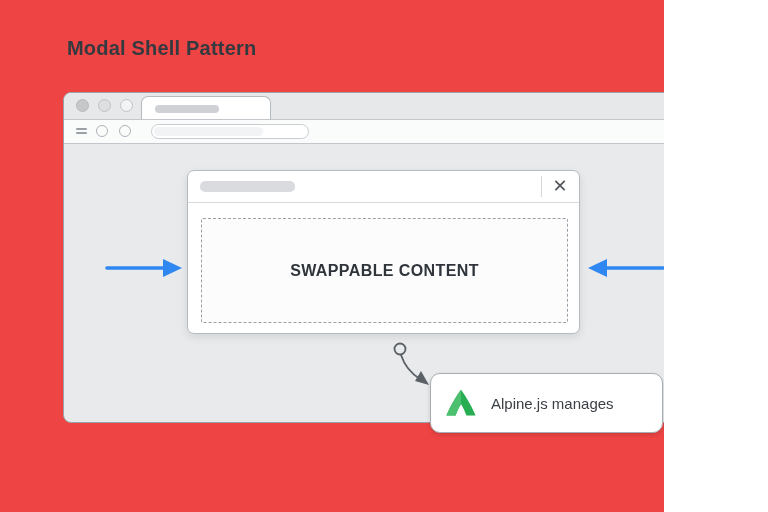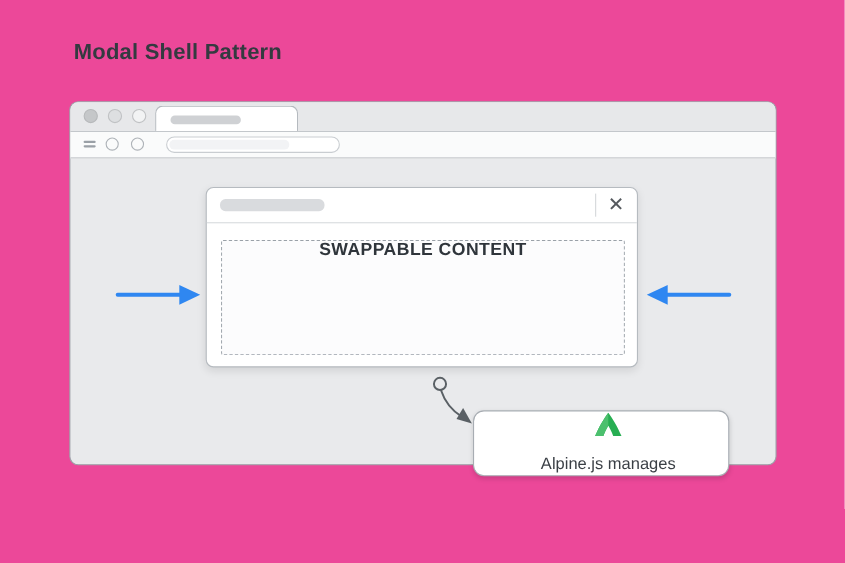--- a/index.html
+++ b/index.html
@@ -1,16 +1,16 @@
 <!DOCTYPE html>
 <html style="--accent-blue: #2f87f1; --alpine-green-dark: #27ae52; --alpine-green-light: #4cc06e; --connector-gray: #5a6065;"><head>
 <meta charset="utf-8">
 <style>
   html,body{margin:0;padding:0;background:#ffffff;}
-  .canvas{position:relative;width:768px;height:512px;background:#ec4899;overflow:hidden;
+  .canvas{position:relative;width:664px;height:512px;background:#ef4444;overflow:hidden;
           font-family:"Liberation Sans", sans-serif;}
 
   
   .page-title{position:absolute;left:67px;top:37px;font-size:20px;font-weight:700;
               color:#343a40;letter-spacing:.2px;}
 
   
   .browser{position:absolute;left:63px;top:92px;width:643px;height:331px;
            border:1.5px solid #9ba1a8;border-radius:8px;background:#e9eaec;
            box-sizing:border-box;overflow:visible;}
@@ -40,31 +40,31 @@
          border:1.5px solid #b6bbc0;border-radius:7px;box-sizing:border-box;
          box-shadow:0 3px 8px rgba(0,0,0,.10);z-index:3;}
   .modal-head{position:relative;height:31px;border-bottom:1px solid #d8dbde;}
   .modal-title-pill{position:absolute;left:12px;top:10px;width:95px;height:11px;border-radius:5px;background:#d9dbde;}
   .head-divider{position:absolute;right:37px;top:5px;width:1px;height:21px;background:#d4d7da;}
   .close-btn{position:absolute;right:5px;top:2px;width:28px;height:26px;border:none;background:transparent;
              font-size:18px;line-height:26px;color:#55595e;cursor:pointer;padding:0;text-align:center;
              font-family:"Liberation Sans", sans-serif;}
   .slot{position:absolute;left:13px;top:47px;width:367px;height:105px;box-sizing:border-box;
         border:1.5px dashed #9aa1a8;border-radius:2px;background:#fcfcfd;
-        display:flex;justify-content:center;}
+        display:flex;align-items:center;justify-content:center;}
   .slot-label{font-size:16px;font-weight:700;color:#2f353b;letter-spacing:.4px;}
 
   
   .arrow-svg{position:absolute;overflow:visible;z-index:4;}
   .connector-svg{position:absolute;left:386px;top:338px;z-index:4;overflow:visible;}
 
   
   .callout{position:absolute;left:430px;top:373px;width:233px;height:60px;background:#ffffff;
            border:1.5px solid #a8adb3;border-radius:10px;box-sizing:border-box;z-index:5;
-           box-shadow:0 2px 5px rgba(0,0,0,.14);display:flex;align-items:center;gap:13px;padding-left:13px;flex-direction:column;}
+           box-shadow:0 2px 5px rgba(0,0,0,.14);display:flex;align-items:center;gap:13px;padding-left:13px;}
   .callout-text{font-size:15px;line-height:21px;color:#3a3f45;font-weight:500;}
 </style>
 </head>
 <body>
 
 <div class="canvas">
 
   <div class="page-title">Modal Shell Pattern</div>
 
   <div class="browser">

